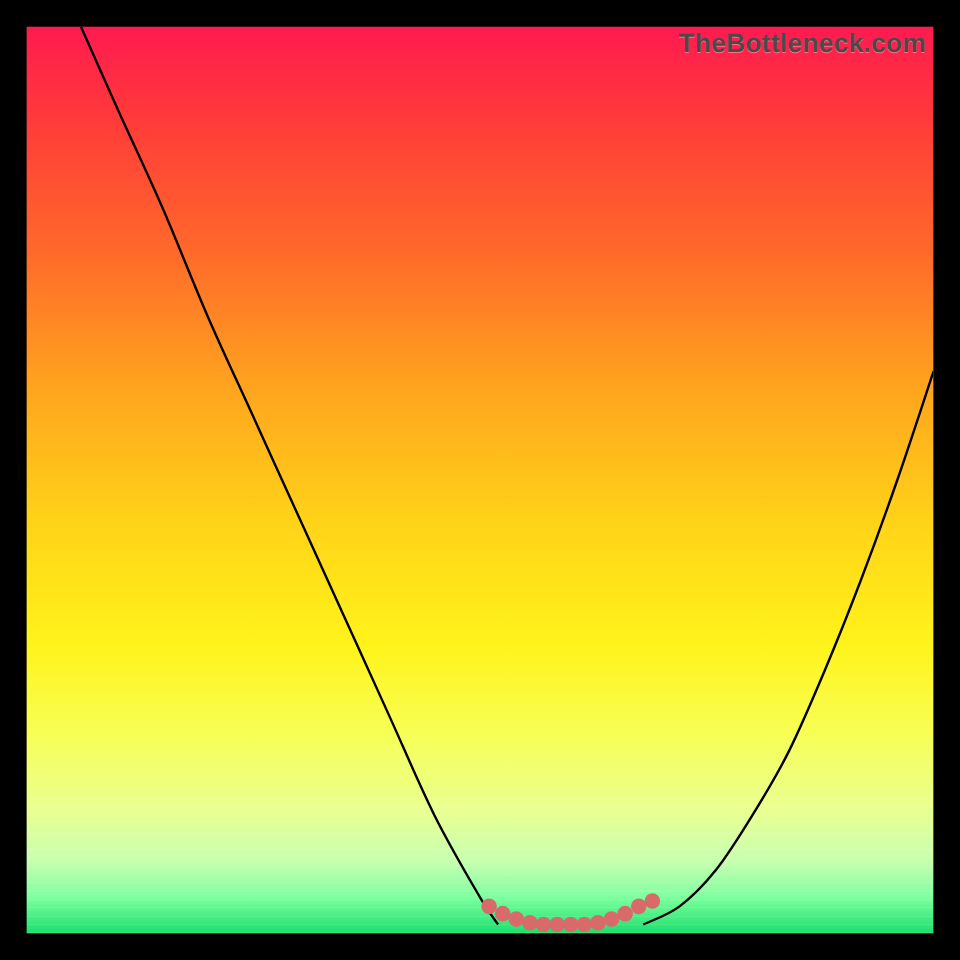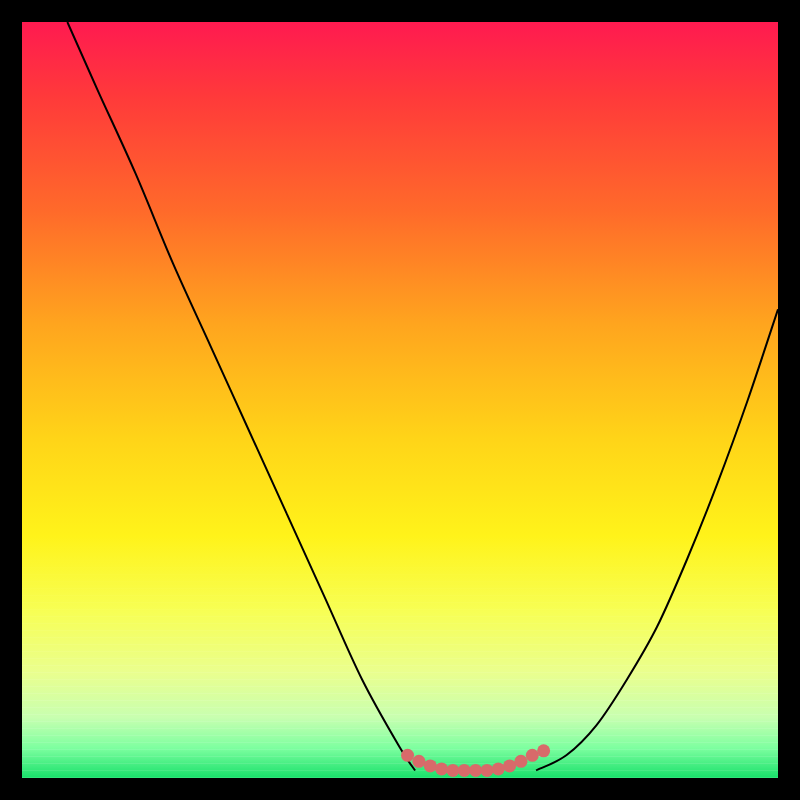--- a/index.html
+++ b/index.html
@@ -98,14 +98,15 @@
           <circle cx="453.59999999999997" cy="748.44" r="6.5" fill="#d86a6a"></circle>
           <circle cx="464.94" cy="748.44" r="6.5" fill="#d86a6a"></circle>
           <circle cx="476.28000000000003" cy="746.928" r="6.5" fill="#d86a6a"></circle>
           <circle cx="487.62" cy="743.904" r="6.5" fill="#d86a6a"></circle>
           <circle cx="498.96000000000004" cy="739.368" r="6.5" fill="#d86a6a"></circle>
           <circle cx="510.3" cy="733.32" r="6.5" fill="#d86a6a"></circle>
           <circle cx="521.64" cy="728.784" r="6.5" fill="#d86a6a"></circle>
         </g>
     </svg>
 
+    <div class="watermark">TheBottleneck.com</div>
   </div>
 </div>
 
 </body></html>

